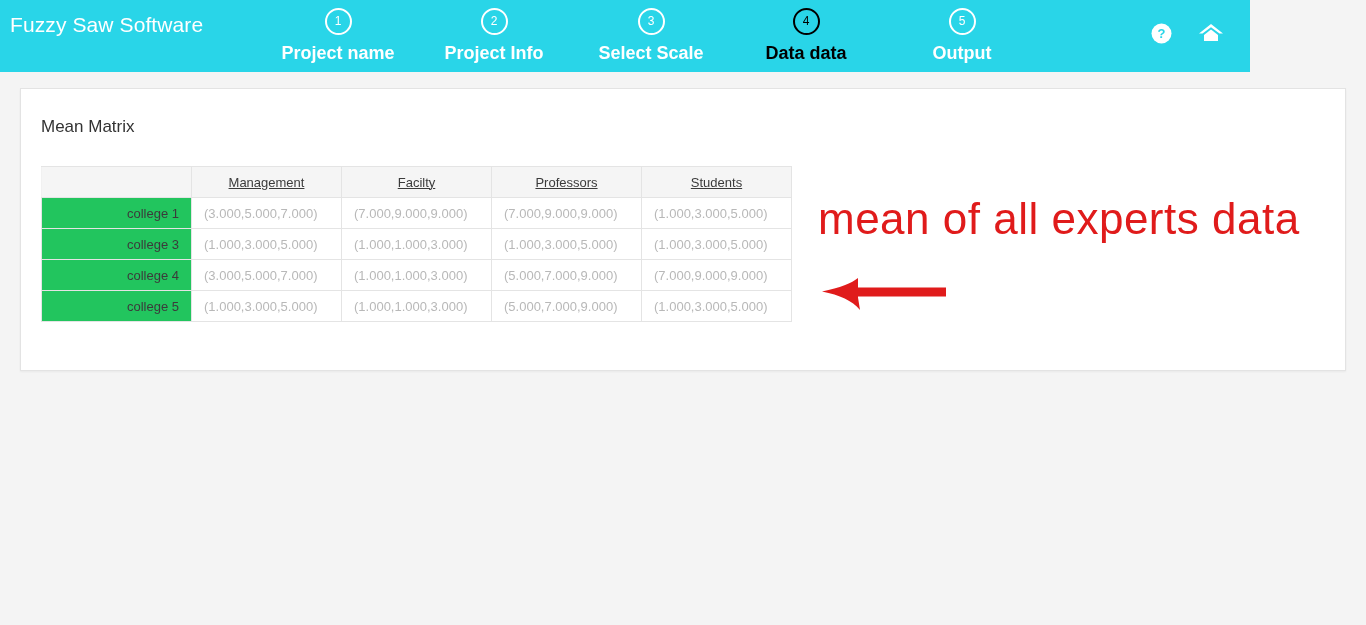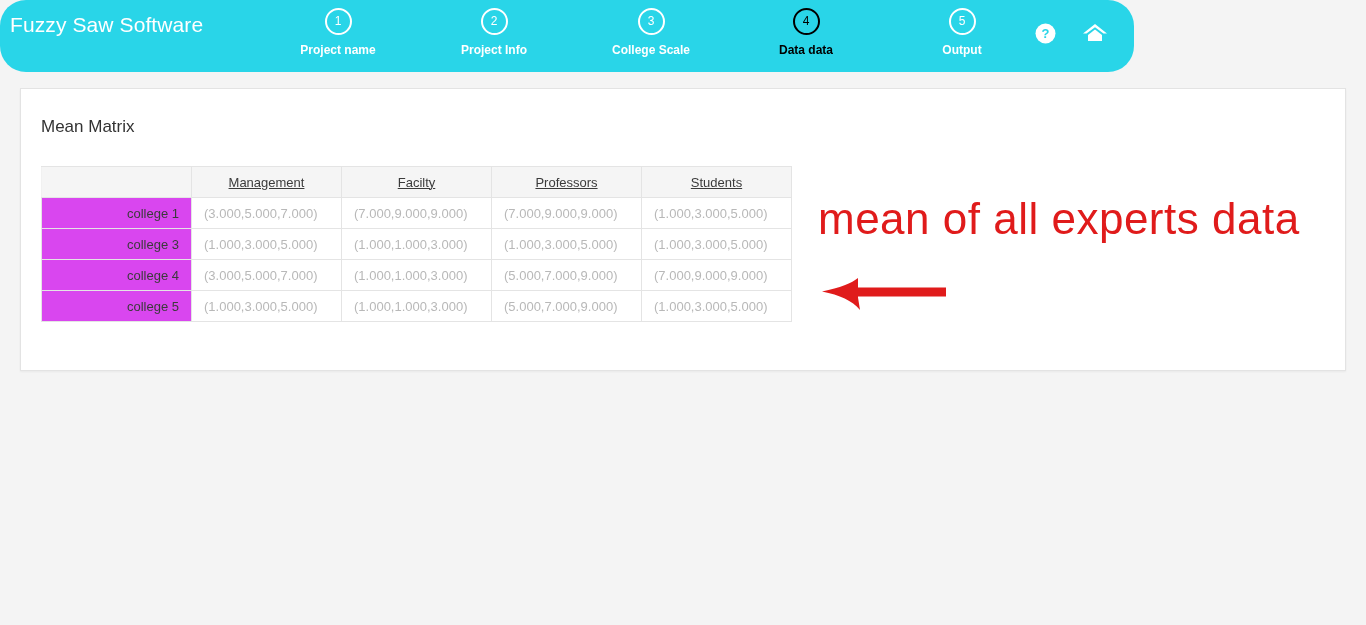--- a/index.html
+++ b/index.html
@@ -13,25 +13,24 @@
     background: #f4f4f4;
     font-family: "Liberation Sans", sans-serif;
     overflow: hidden;
     position: relative;
   }
 
   
   #app-header {
     position: absolute;
     left: 0; top: 0;
-    width: 1134px;
+    width: 1250px;
     height: 72px;
     background: #29d5e8;
     display: block;
-    border-radius: 26px;
   }
   #brand-block {
     position: absolute;
     left: 10px;
     top: 12px;
     width: 270px;
   }
   #brand-title {
     color: #ffffff;
     font-size: 21px;
@@ -71,21 +70,21 @@
     border: 2px solid #ffffff;
     color: #ffffff;
     font-size: 12px;
     line-height: 23px;
     text-align: center;
     margin: 0 auto;
     display: block;
   }
   .step-label {
     margin-top: 8px;
-    font-size: 12px;
+    font-size: 18px;
     font-weight: bold;
     color: #ffffff;
     white-space: nowrap;
   }
   .step.active .step-circle {
     border-color: #000000;
     color: #000000;
   }
   .step.active .step-label {
     color: #000000;
@@ -149,21 +148,21 @@
     border-left: 1px solid #f1f1f1;
   }
   #mean-matrix-table th.col-head {
     background: #f5f5f5;
     color: #3b3b3b;
     text-align: center;
     width: 150px;
     text-decoration: underline;
   }
   #mean-matrix-table th.row-head {
-    background: #d946ef;
+    background: #22c55e;
     color: #3b3b3b;
     text-align: right;
     font-weight: normal;
   }
   #mean-matrix-table td.cell-value {
     background: #ffffff;
     color: #b8b8b8;
     text-align: left;
   }
 
@@ -203,21 +202,21 @@
       <div class="step" style="left: 53px;">
         <div class="step-circle">1</div>
         <div class="step-label">Project name</div>
       </div>
       <div class="step" style="left: 209px;">
         <div class="step-circle">2</div>
         <div class="step-label">Project Info</div>
       </div>
       <div class="step" style="left: 366px;">
         <div class="step-circle">3</div>
-        <div class="step-label">College Scale</div>
+        <div class="step-label">Select Scale</div>
       </div>
       <div class="step active" style="left: 521px;">
         <div class="step-circle">4</div>
         <div class="step-label">Data data</div>
       </div>
       <div class="step" style="left: 677px;">
         <div class="step-circle">5</div>
         <div class="step-label">Output</div>
       </div>
     </div>

